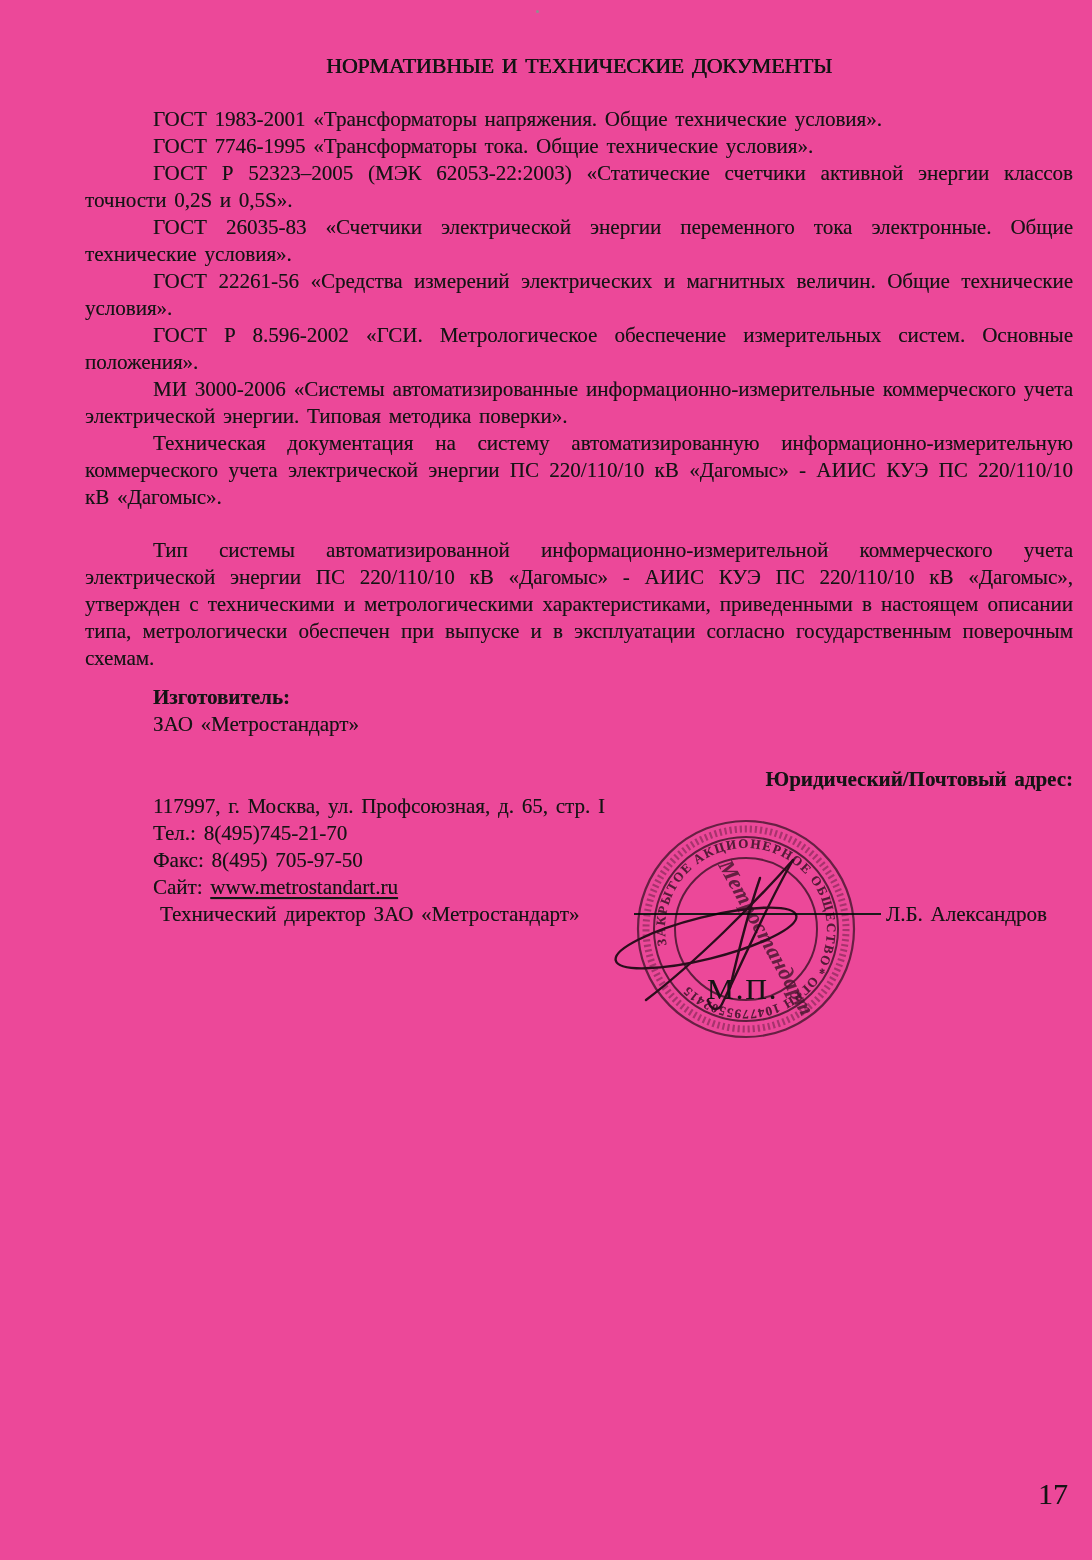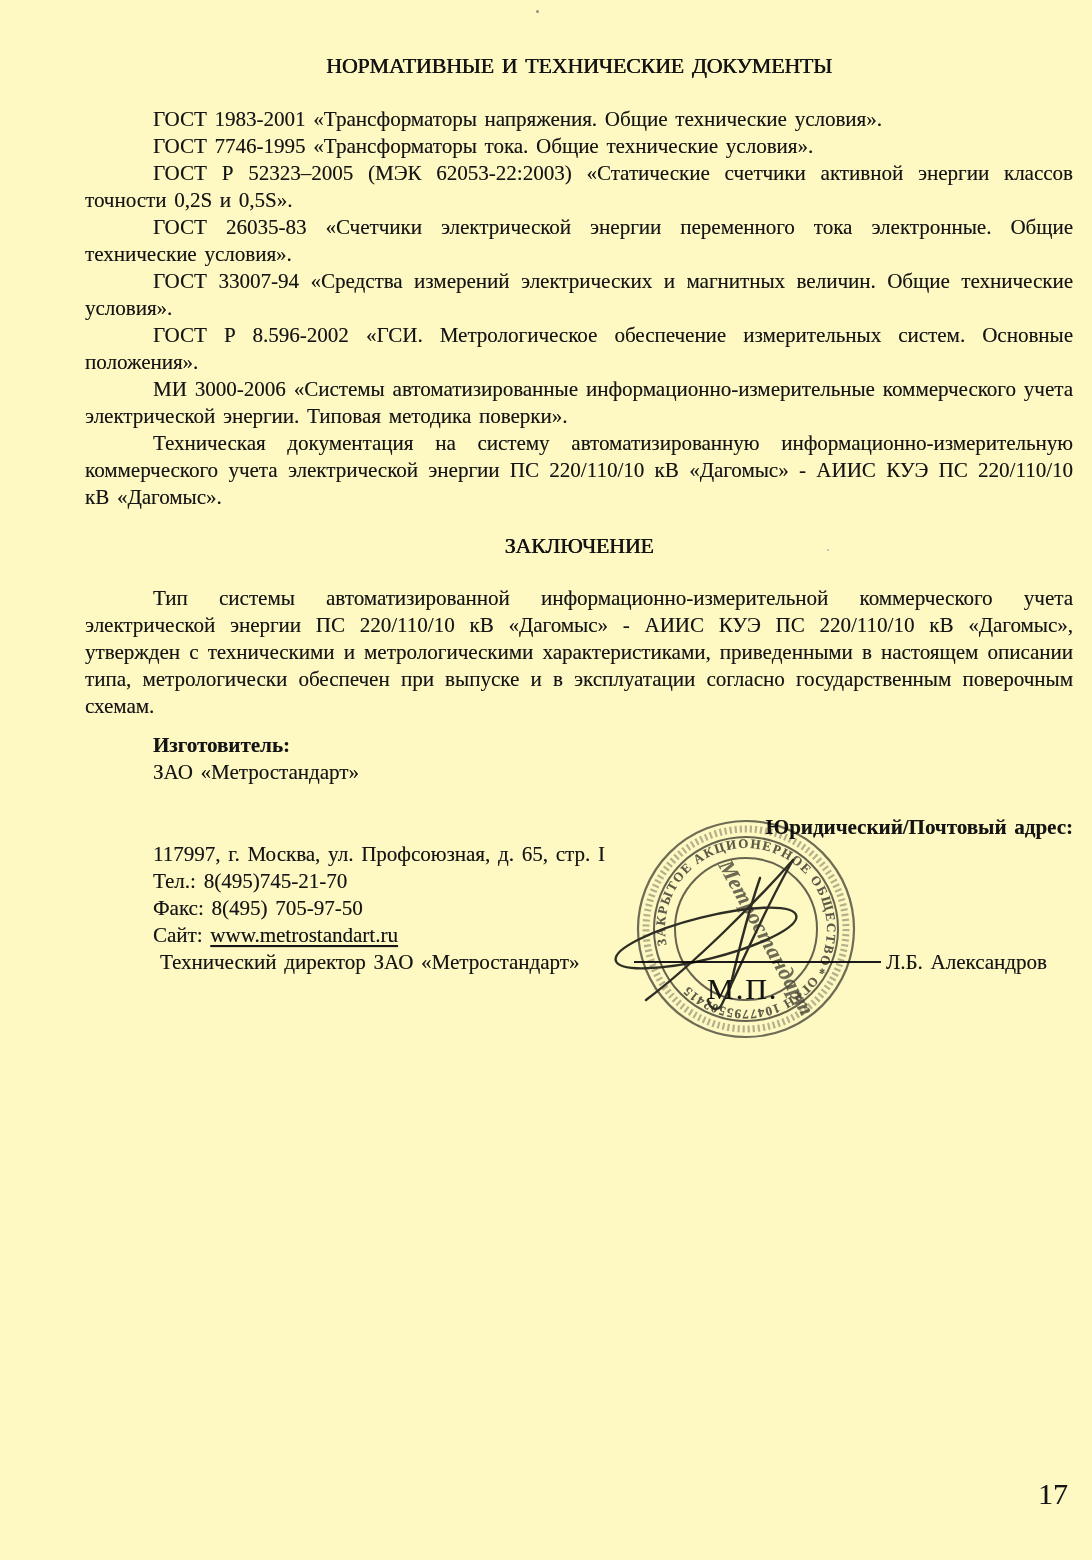--- a/index.html
+++ b/index.html
@@ -1,17 +1,17 @@
 <!DOCTYPE html>
 <html><head>
 <meta charset="utf-8">
 <style>
   html,body{margin:0;padding:0;background:#ffffff;}
   .page{
-    position:relative;width:1092px;height:1560px;background:#fef9c3;
+    position:relative;width:1092px;height:1560px;background:#ec4899;
     font-family:"Liberation Serif", serif;color:#141414;overflow:hidden;
     text-shadow:0.25px 0.25px 0 rgba(20,20,20,0.45);
   }
   .content{position:absolute;left:85px;top:40px;width:988px;font-size:21px;line-height:27px;word-spacing:2.5px;}
   .doc-title{
     margin:12px 0 0;text-align:center;font-size:22px;font-weight:normal;
     letter-spacing:-0.2px;text-shadow:0.5px 0 0 currentColor,0.25px 0.25px 0 rgba(20,20,20,0.45);
   }
   .body-block{margin-top:27px;text-align:justify;}
   .para{margin:0;text-indent:68px;}
@@ -42,27 +42,26 @@
 
   <div class="content">
 
     <h1 class="doc-title">НОРМАТИВНЫЕ И ТЕХНИЧЕСКИЕ ДОКУМЕНТЫ</h1>
 
     <div class="body-block">
       <p class="para">ГОСТ 1983-2001 «Трансформаторы напряжения. Общие технические условия».</p>
       <p class="para">ГОСТ 7746-1995 «Трансформаторы тока. Общие технические условия».</p>
       <p class="para">ГОСТ Р 52323–2005 (МЭК 62053-22:2003) «Статические счетчики активной энергии классов точности 0,2S и 0,5S».</p>
       <p class="para">ГОСТ 26035-83 «Счетчики электрической энергии переменного тока электронные. Общие технические условия».</p>
-      <p class="para">ГОСТ 33007-94 «Средства измерений электрических и магнитных величин. Общие технические условия».</p>
+      <p class="para">ГОСТ 22261-56 «Средства измерений электрических и магнитных величин. Общие технические условия».</p>
       <p class="para">ГОСТ Р 8.596-2002 «ГСИ. Метрологическое обеспечение измерительных систем. Основные положения».</p>
       <p class="para">МИ 3000-2006 «Системы автоматизированные информационно-измерительные коммерческого учета электрической энергии. Типовая методика поверки».</p>
       <p class="para">Техническая документация на систему автоматизированную информационно-измерительную коммерческого учета электрической энергии ПС 220/110/10 кВ «Дагомыс» - АИИС КУЭ ПС 220/110/10 кВ «Дагомыс».</p>
     </div>
 
-    <h2 class="doc-title conclusion-title">ЗАКЛЮЧЕНИЕ</h2>
 
     <p class="conclusion-para">Тип системы автоматизированной информационно-измерительной коммерческого учета электрической энергии ПС 220/110/10 кВ «Дагомыс» - АИИС КУЭ ПС 220/110/10 кВ «Дагомыс», утвержден с техническими и метрологическими характеристиками, приведенными в настоящем описании типа, метрологически обеспечен при выпуске и в эксплуатации согласно государственным поверочным схемам.</p>
 
     <div class="manufacturer">
       <div class="bold">Изготовитель:</div>
       <div>ЗАО «Метростандарт»</div>
 
       <div class="bold addr-label">Юридический/Почтовый адрес:</div>
       <div>117997, г. Москва, ул. Профсоюзная, д. 65, стр. I</div>
       <div>Тел.: 8(495)745-21-70</div>

